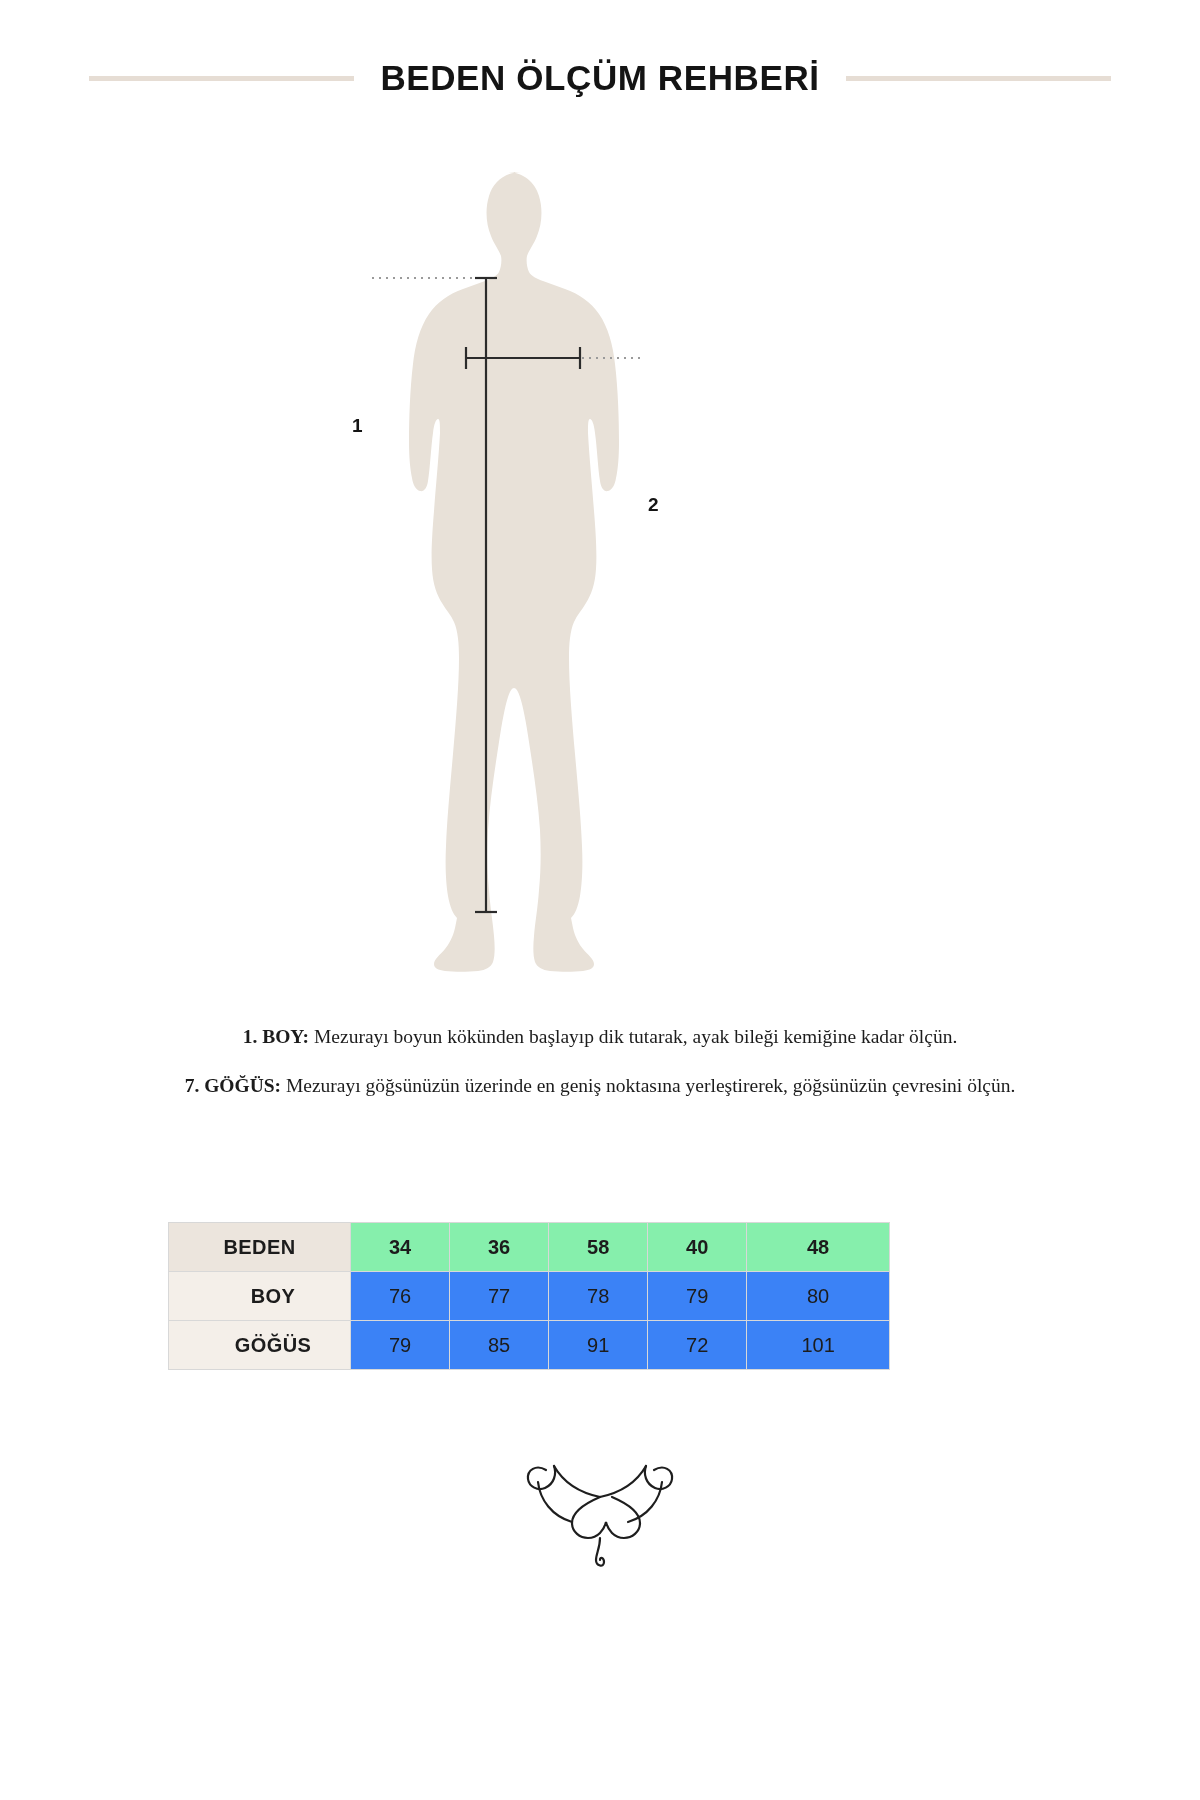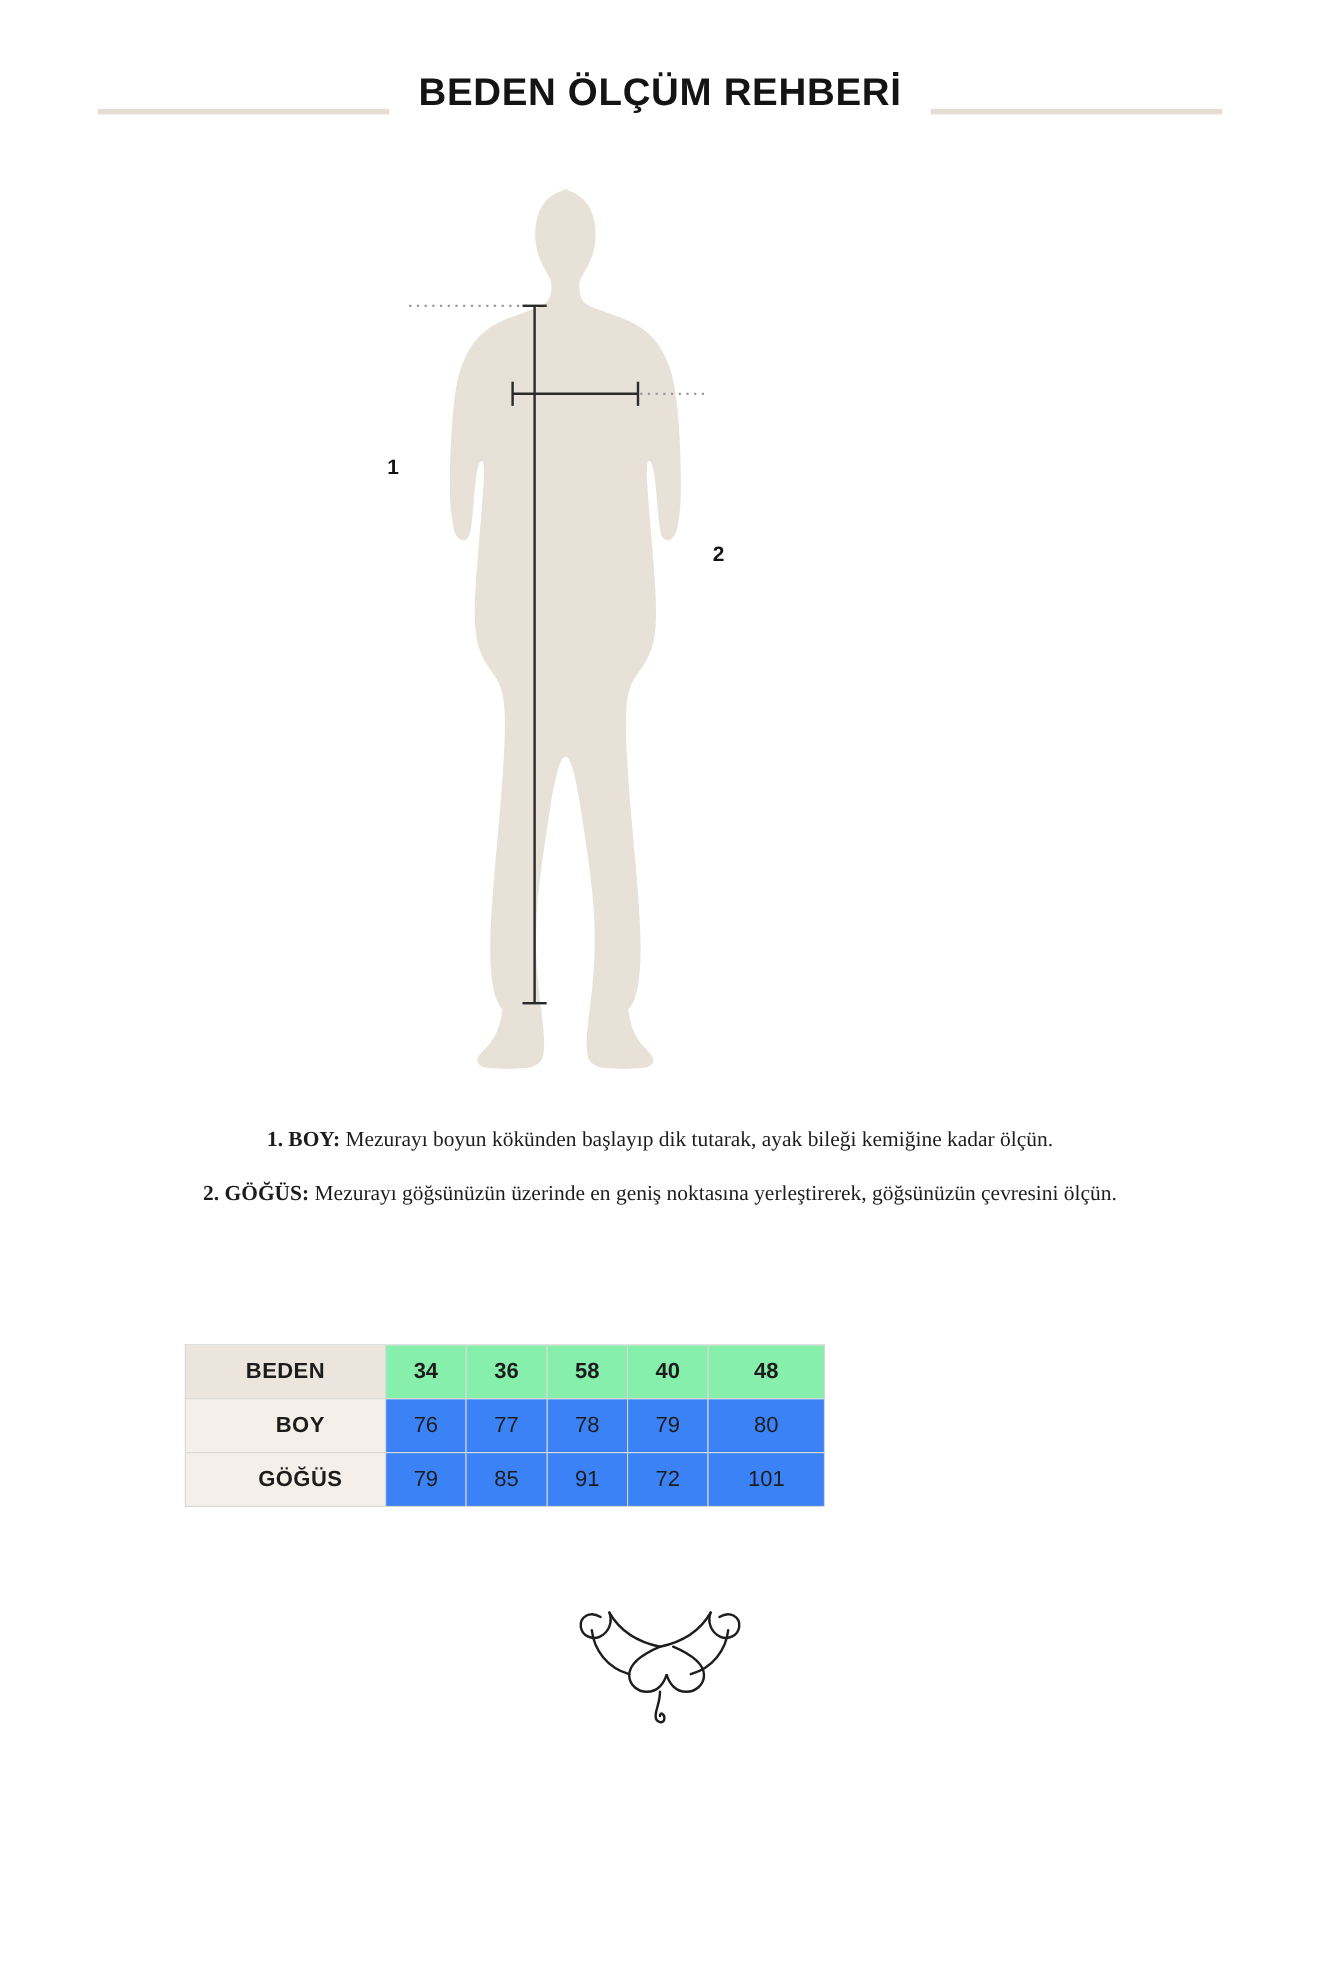--- a/index.html
+++ b/index.html
@@ -17,21 +17,21 @@
   }
 
   
   .header {
     position: absolute;
     top: 52px;
     left: 0;
     width: 1200px;
     height: 52px;
     display: flex;
-    align-items: flex-end;
+    align-items: center;
     justify-content: center;
   }
   .header .rule {
     height: 5px;
     background: #e6ddd4;
     flex: 0 0 auto;
   }
   .header .rule.left {
     width: 265px;
     margin-right: 26px;
@@ -87,21 +87,21 @@
   .instr-line.second {
     margin-top: 20px;
   }
   .instr-line b { font-weight: bold; }
 
   
   .size-table {
     position: absolute;
     top: 1222px;
     left: 168px;
-    width: 582px;
+    width: 722px;
     border-collapse: collapse;
   }
   .size-table td {
     height: 46px;
     font-size: 20px;
     text-align: center;
     vertical-align: middle;
     border: 1px solid #d8d8d8;
     color: #1c1c1c;
   }
@@ -245,21 +245,21 @@
 
   <span class="callout callout-1">1</span>
   <span class="callout callout-2">2</span>
 </div>
 
 <div class="instructions">
   <div class="instr-line first">
     <b>1. BOY:</b><span> Mezurayı boyun kökünden başlayıp dik tutarak, ayak bileği kemiğine kadar ölçün.</span>
   </div>
   <div class="instr-line second">
-    <b>2. GÖĞÜS:</b><span> Mezurayı göğsünüzün üzerinde en geniş noktasına yerleştirerek, göğsünüzün çevresini ölçün.</span>
+    <b>7. GÖĞÜS:</b><span> Mezurayı göğsünüzün üzerinde en geniş noktasına yerleştirerek, göğsünüzün çevresini ölçün.</span>
   </div>
 </div>
 
 <table class="size-table">
   <tbody>
     <tr class="headrow">
       <td class="rowhead">BEDEN</td>
       <td>34</td>
       <td>36</td>
       <td>58</td>

